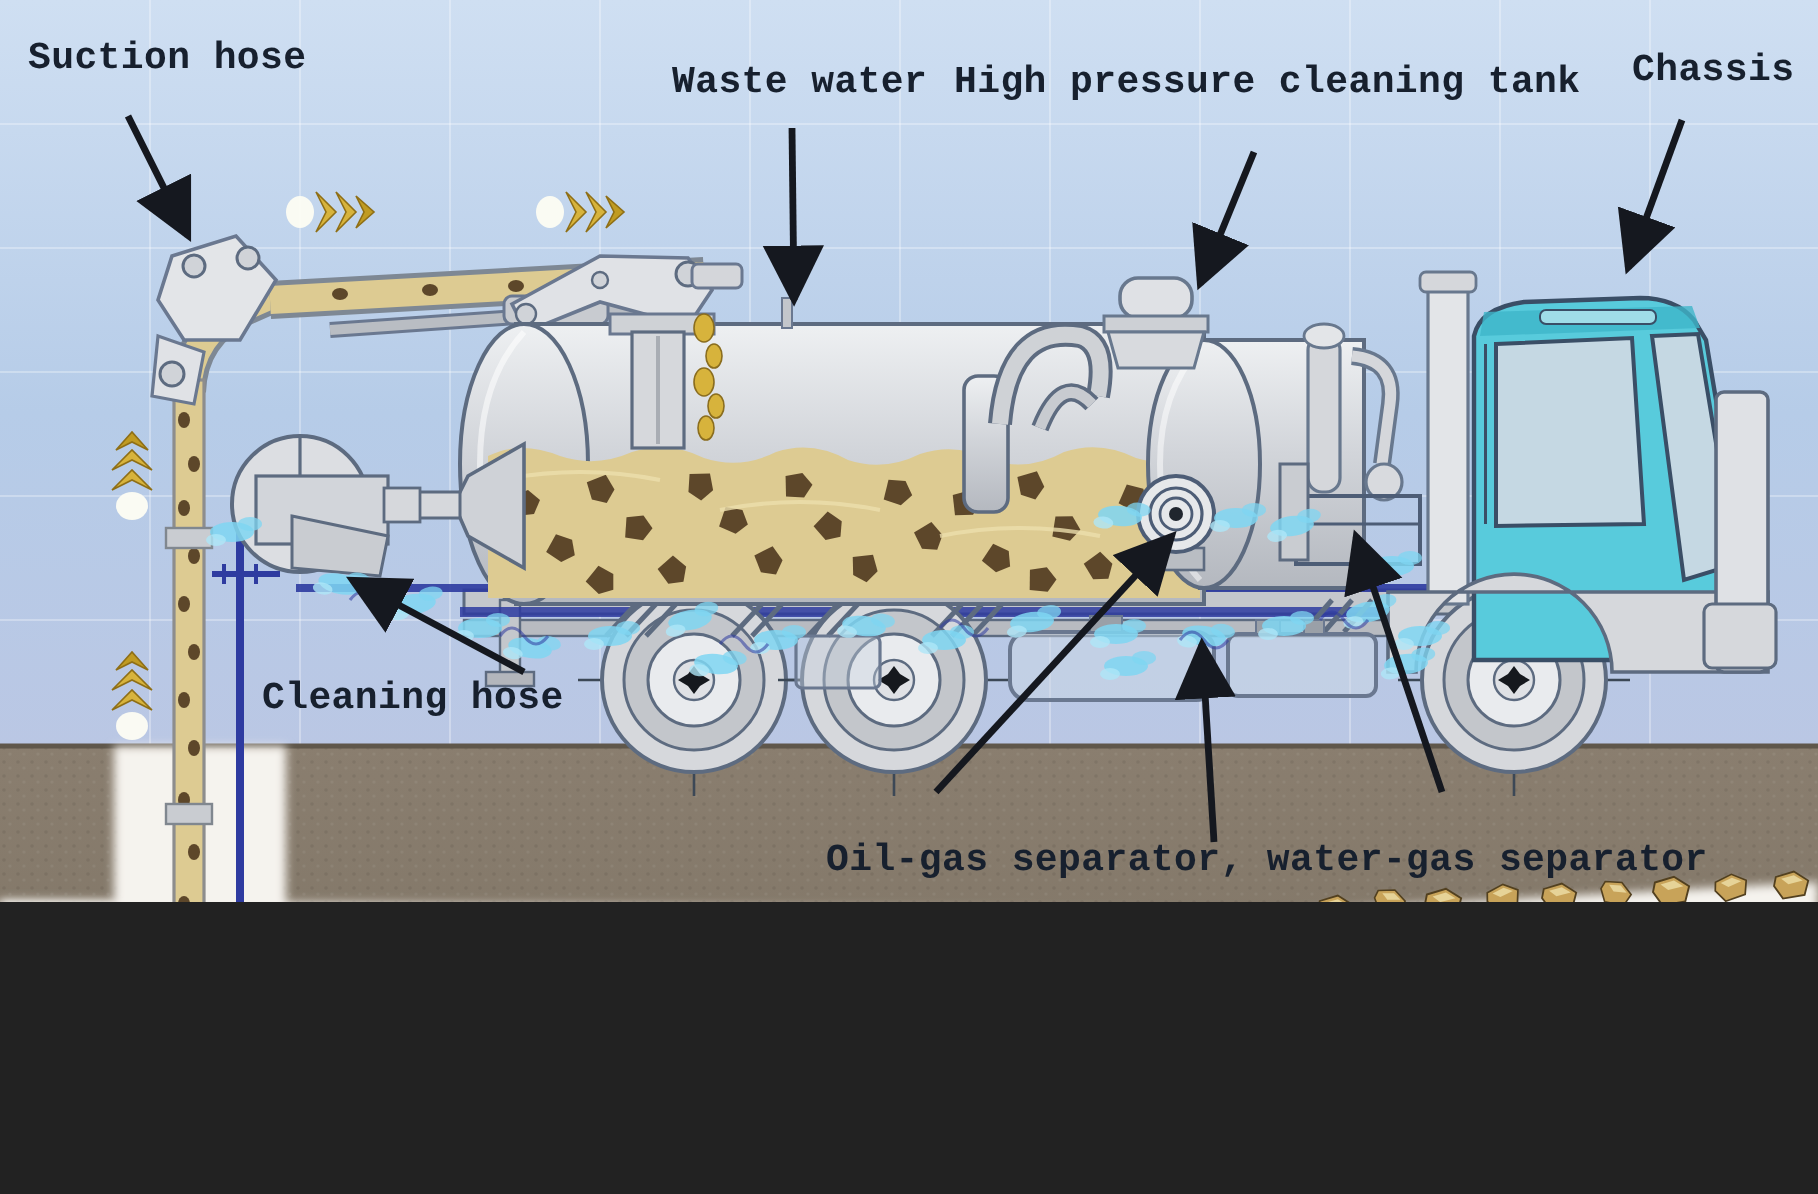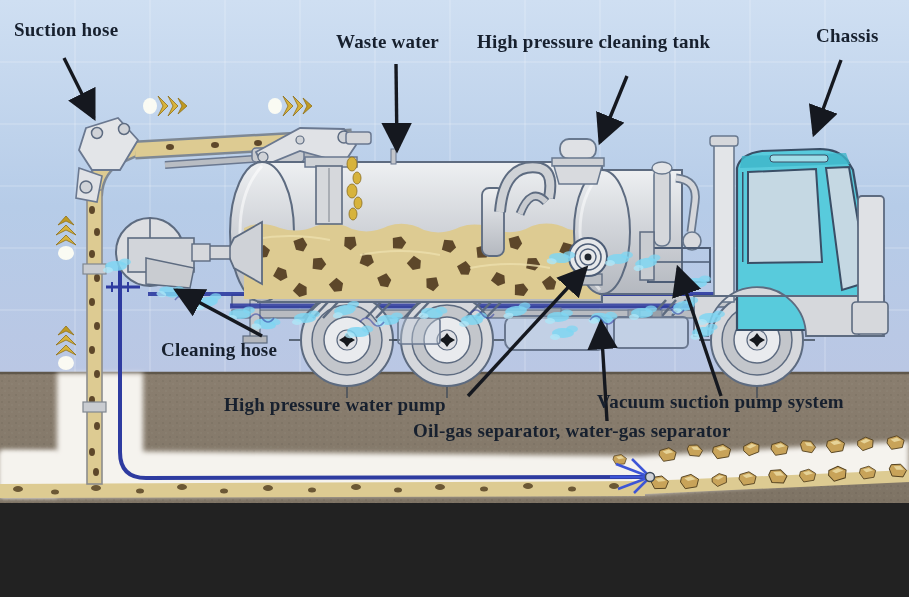--- a/index.html
+++ b/index.html
@@ -5,22 +5,22 @@
   :root{
     --sky-top:#cfdff2; --sky-mid:#b6cce8; --sky-bottom:#bac7e4;
     --ground-top:#8a7e6f; --ground-bottom:#6b6254;
     --pipe-white:#f5f3ee; --sludge:#ddcb92; --sludge-dark:#5d472a;
     --truck-light:#e9ebee; --truck-gray:#d6d8dc; --truck-outline:#5d6b80;
     --cab-cyan:#58cbdc; --cab-window:#c5d8e3;
     --hose-navy:#2e3ba0; --spray-cyan:#7fd6f2;
     --gold:#d7b33c; --label-text:#17202e; --pointer:#15181f;
   }
   html,body{margin:0;padding:0;background:#222;}
-  .stage{position:relative;width:909px;height:503px;overflow:hidden;
-         font-family:Liberation Serif, serif;background:var(--sky-mid);}
+  .stage{position:relative;width:909px;height:451px;overflow:hidden;
+         font-family:Liberation Mono, monospace;background:var(--sky-mid);}
   .stage svg{position:absolute;left:0;top:0;}
   .lbl{position:absolute;font-size:19px;font-weight:bold;color:var(--label-text);
        white-space:nowrap;letter-spacing:.2px;line-height:1;}
 </style>
 </head>
 <body>
 
 <div class="stage">
 <svg width="909" height="597" viewBox="0 0 909 597">
   <defs>
@@ -415,17 +415,15 @@
     <line x1="468" y1="396" x2="586" y2="268" marker-end="url(#ah)"></line>
     <line x1="607" y1="421" x2="601" y2="322" marker-end="url(#ah)"></line>
     <line x1="721" y1="396" x2="678" y2="268" marker-end="url(#ah)"></line>
   </g>
 </svg>
 
 <div class="lbl" style="left:14px;  top:20px;">Suction hose</div>
 <div class="lbl" style="left:336px; top:32px;">Waste water</div>
 <div class="lbl" style="left:477px; top:32px;">High pressure cleaning tank</div>
 <div class="lbl" style="left:816px; top:26px;">Chassis</div>
-<div class="lbl" style="left:131px; top:340px;margin-left:30px;">Cleaning hose</div>
-<div class="lbl" style="left:224px; top:395px;">High pressure water pump</div>
+<div class="lbl" style="left:131px; top:340px;">Cleaning hose</div>
 <div class="lbl" style="left:413px; top:421px;">Oil-gas separator, water-gas separator</div>
-<div class="lbl" style="left:597px; top:392px;">Vacuum suction pump system</div>
 </div>
 
 </body></html>

